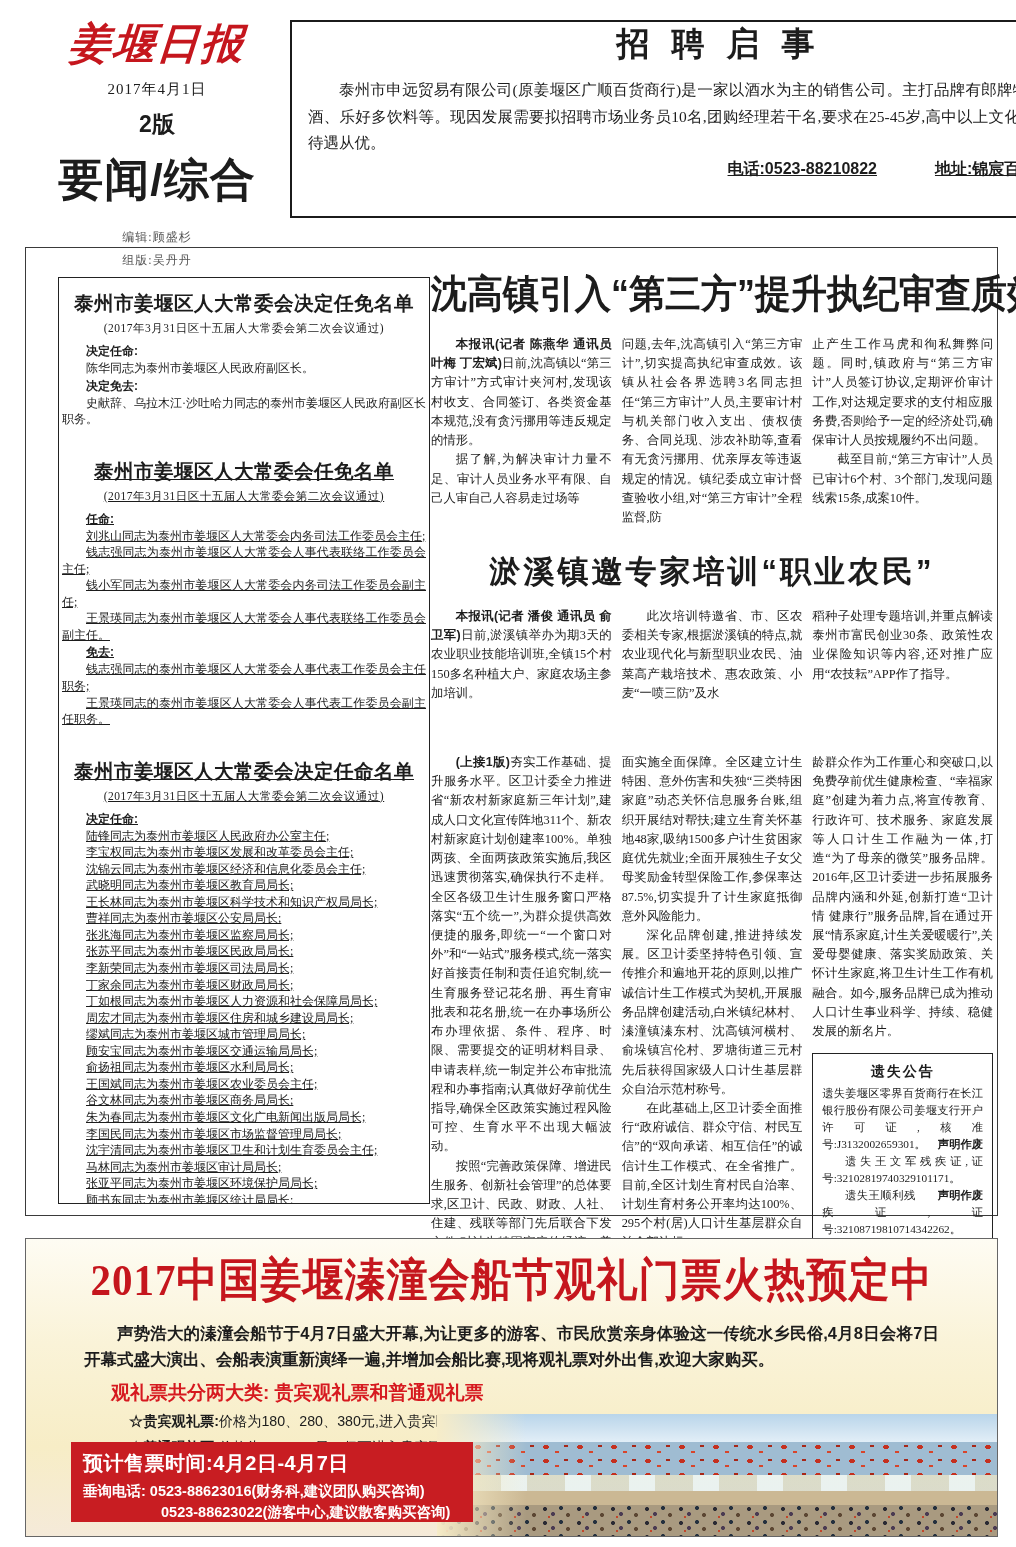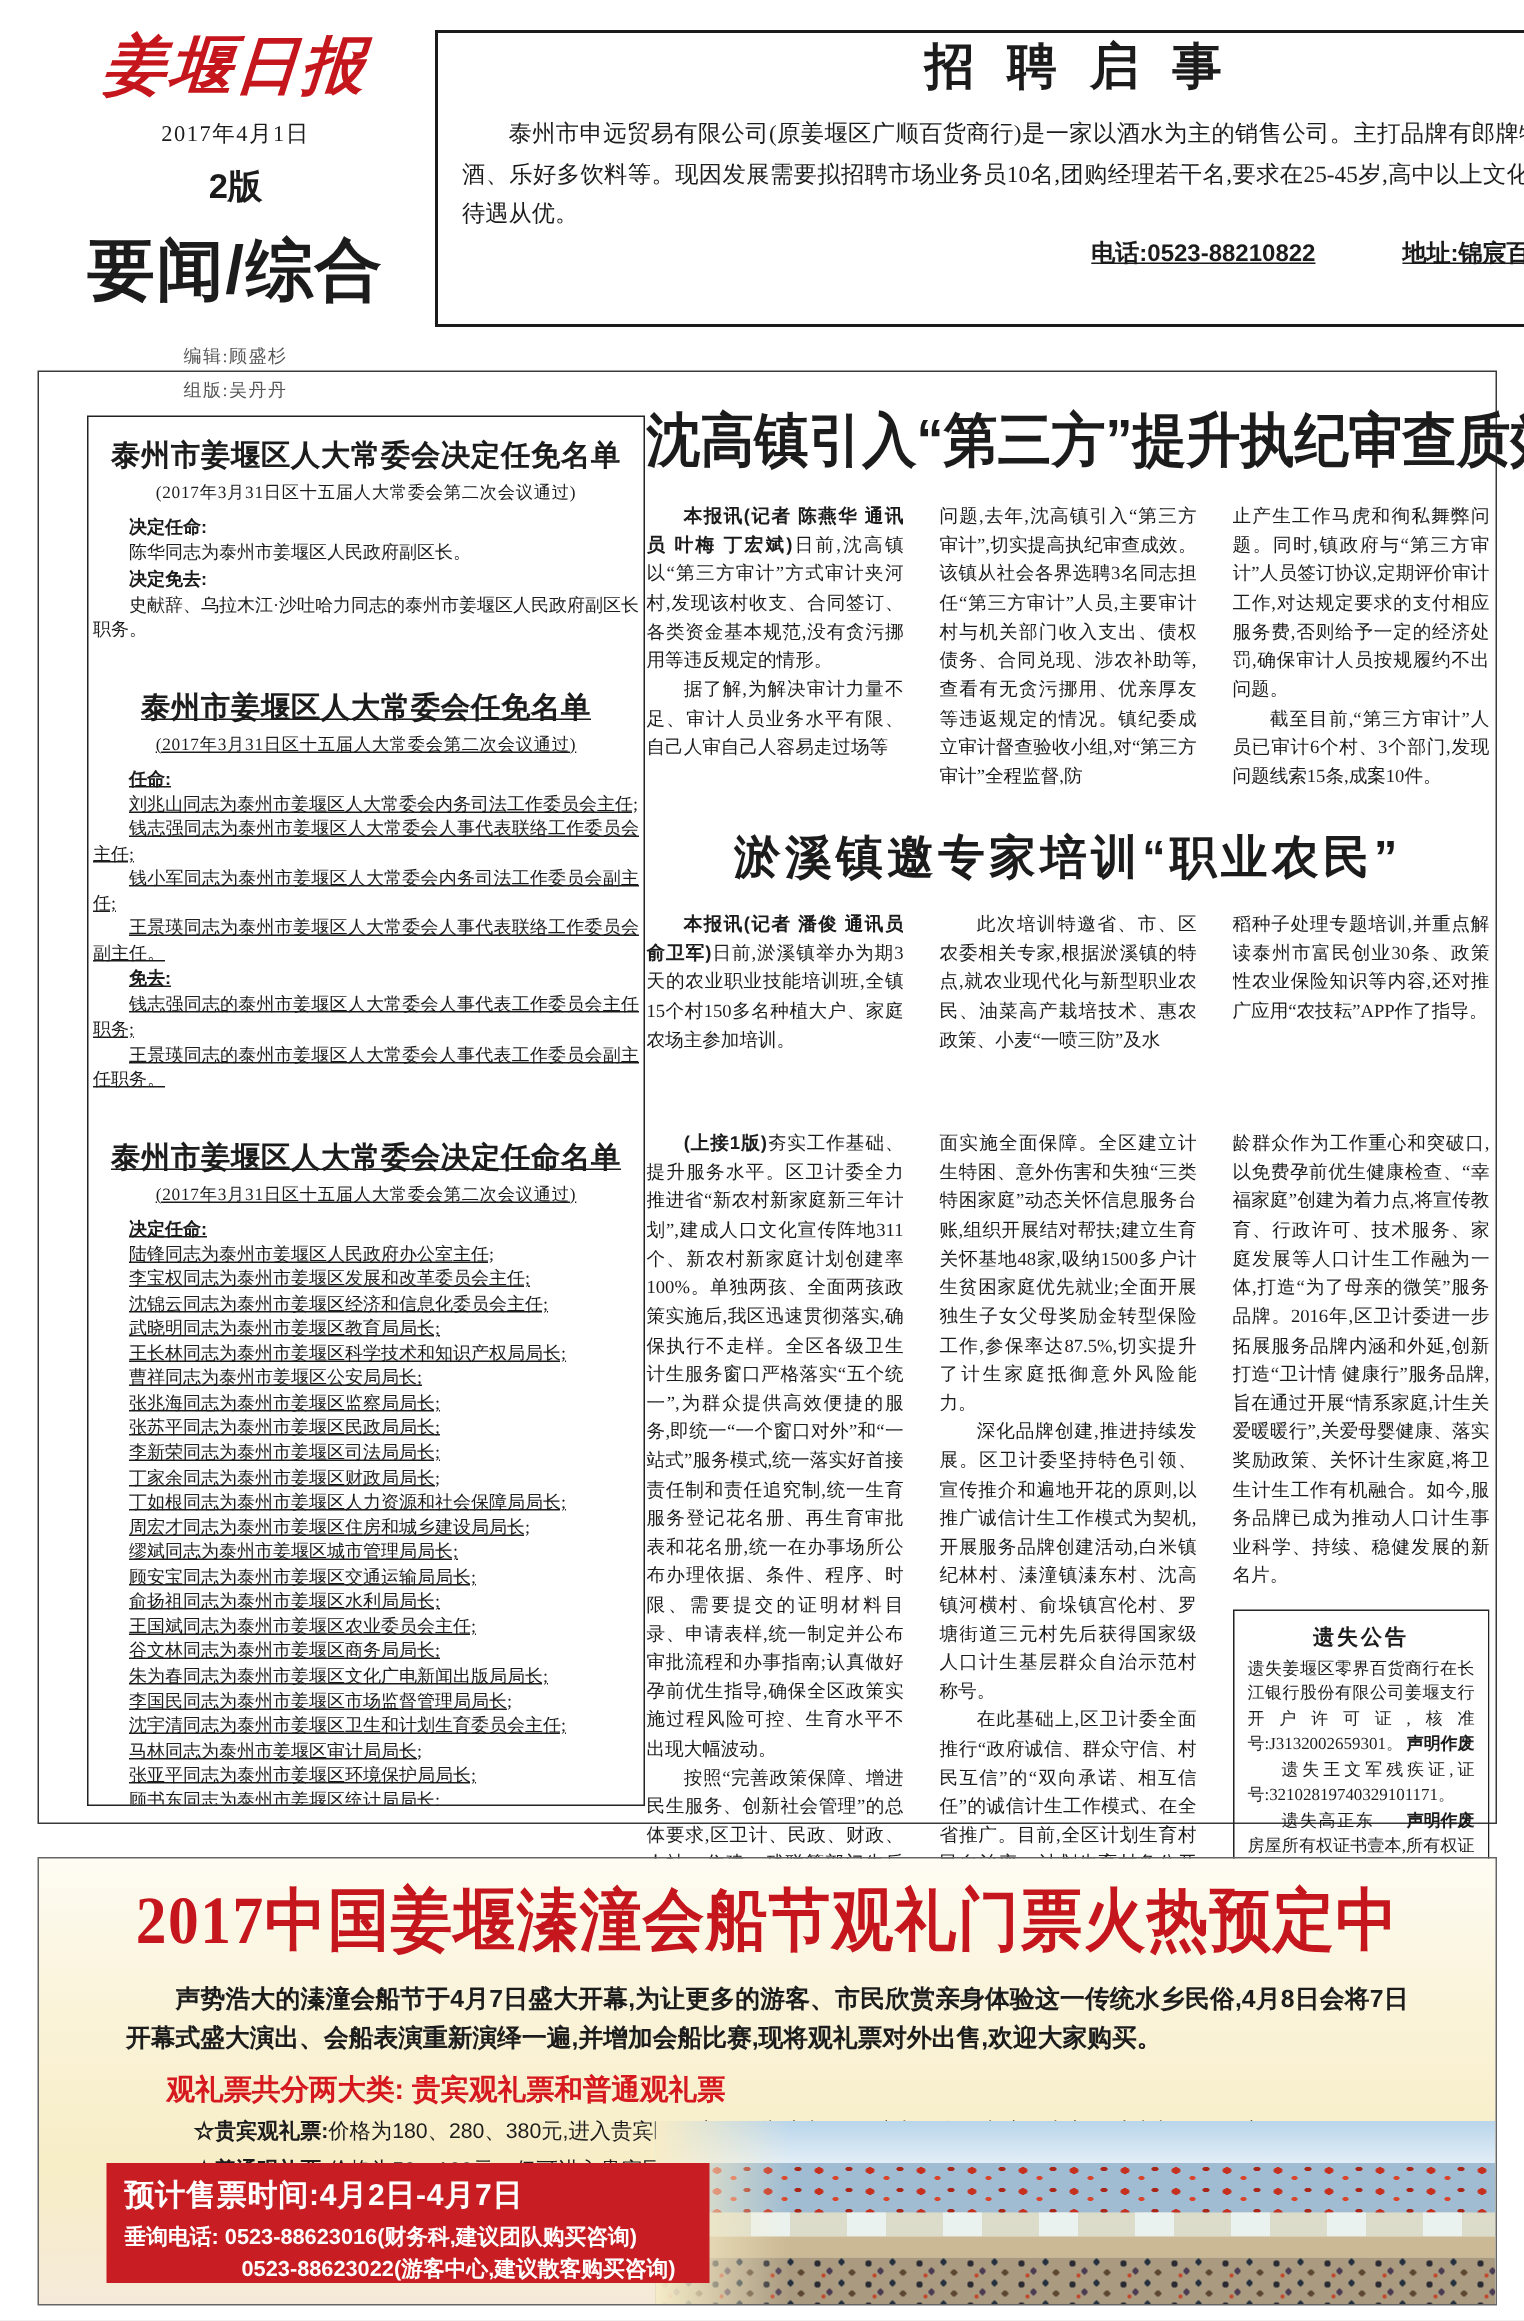--- a/index.html
+++ b/index.html
@@ -28,21 +28,21 @@
   .sec { margin-bottom:9px; }
   .sec + .sec { margin-top:30px;text-decoration:underline; }
   .sec-title { text-align:center; font-size:19.5px; font-weight:bold; font-family:"Liberation Sans", sans-serif; letter-spacing:0.5px; }
   .sec-sub { text-align:center; font-size:11.5px; margin-top:4px; margin-bottom:6px; letter-spacing:0.5px; }
   .blk-label { font-weight:bold; font-size:12px; text-indent:2em; line-height:1.5; font-family:"Liberation Sans", sans-serif; }
   .name-list p { font-size:12px; line-height:1.38; text-indent:2em; text-align:justify; }
 
   
   .right-area { position:absolute; left:405px; top:22px; width:562px; }
   .art1-headline { font-size:36px; font-weight:bold; text-align:center; font-family:"Liberation Sans", sans-serif; transform:scaleY(1.08); letter-spacing:0px; white-space:nowrap; }
-  .cols { display:flex; gap:24px; margin-top:16px; }
+  .cols { display:flex; gap:10px; margin-top:16px; }
   .col { flex:1; font-size:12.4px; line-height:1.55; text-align:justify; overflow:hidden; }
   .col p { text-indent:2em; }
   .col.cont p:first-child { text-indent:0; }
   .col b { font-family:"Liberation Sans", sans-serif; }
   .art1-cols { height:188px; }
   .art2-headline { font-size:31px; font-weight:bold; text-align:center; font-family:"Liberation Sans", sans-serif; letter-spacing:3px; margin-top:28px; white-space:nowrap; }
   .art2-cols { height:122px; margin-top:14px; }
   .art3 { margin-top:24px; }
   .art3-cols { height:505px; margin-top:0; }
   .art3-headline { font-size:21.5px; font-weight:bold; font-family:"Liberation Sans", sans-serif; letter-spacing:1px; margin-bottom:6px; text-indent:0 !important; }
@@ -248,20 +248,21 @@
             <div>
 
             <p><b></b><span>龄群众作为工作重心和突破口,以免费孕前优生健康检查、“幸福家庭”创建为着力点,将宣传教育、行政许可、技术服务、家庭发展等人口计生工作融为一体,打造“为了母亲的微笑”服务品牌。2016年,区卫计委进一步拓展服务品牌内涵和外延,创新打造“卫计情 健康行”服务品牌,旨在通过开展“情系家庭,计生关爱暖暖行”,关爱母婴健康、落实奖励政策、关怀计生家庭,将卫生计生工作有机融合。如今,服务品牌已成为推动人口计生事业科学、持续、稳健发展的新名片。</span></p>
               </div>
             <div class="lost-box">
               <div class="lost-title">遗失公告</div>
               <div>
 
               <p><span>遗失姜堰区零界百货商行在长江银行股份有限公司姜堰支行开户许可证,核准号:J3132002659301。</span><b class="lost-tag">声明作废</b></p>
                   <p><span>遗失王文军残疾证,证号:32102819740329101171。</span><b class="lost-tag">声明作废</b></p>
+                  <p><span>遗失王顺利残疾证,证号:32108719810714342262。</span><b class="lost-tag">声明作废</b></p>
                   <p><span>遗失高正东房屋所有权证书壹本,所有权证号:30002161。</span></p>
                 </div>
             </div>
           </div>
         </div>
       </div>
 
     </div>
   </div>
 

